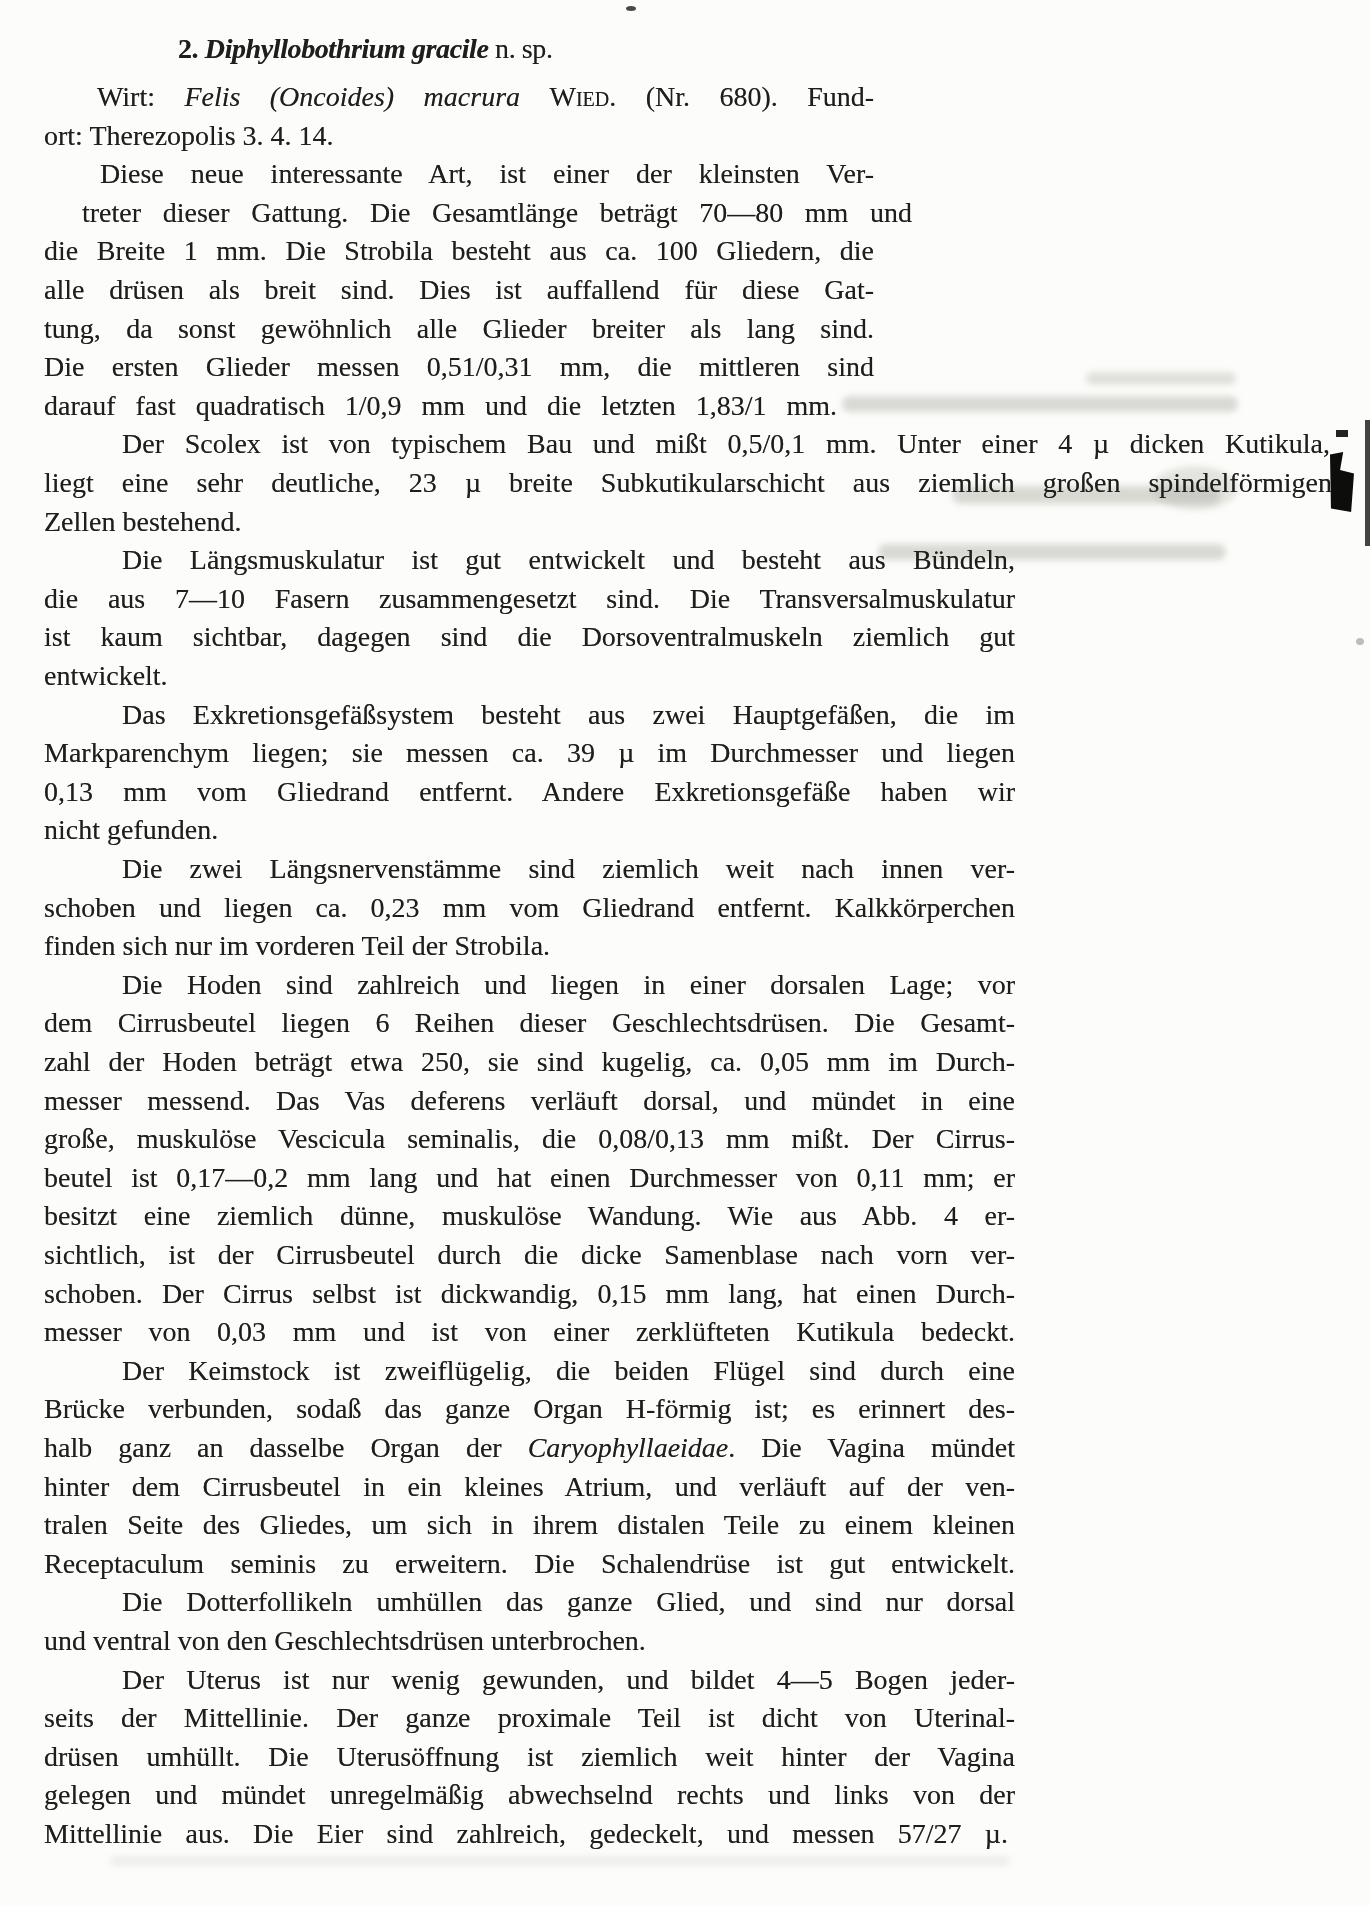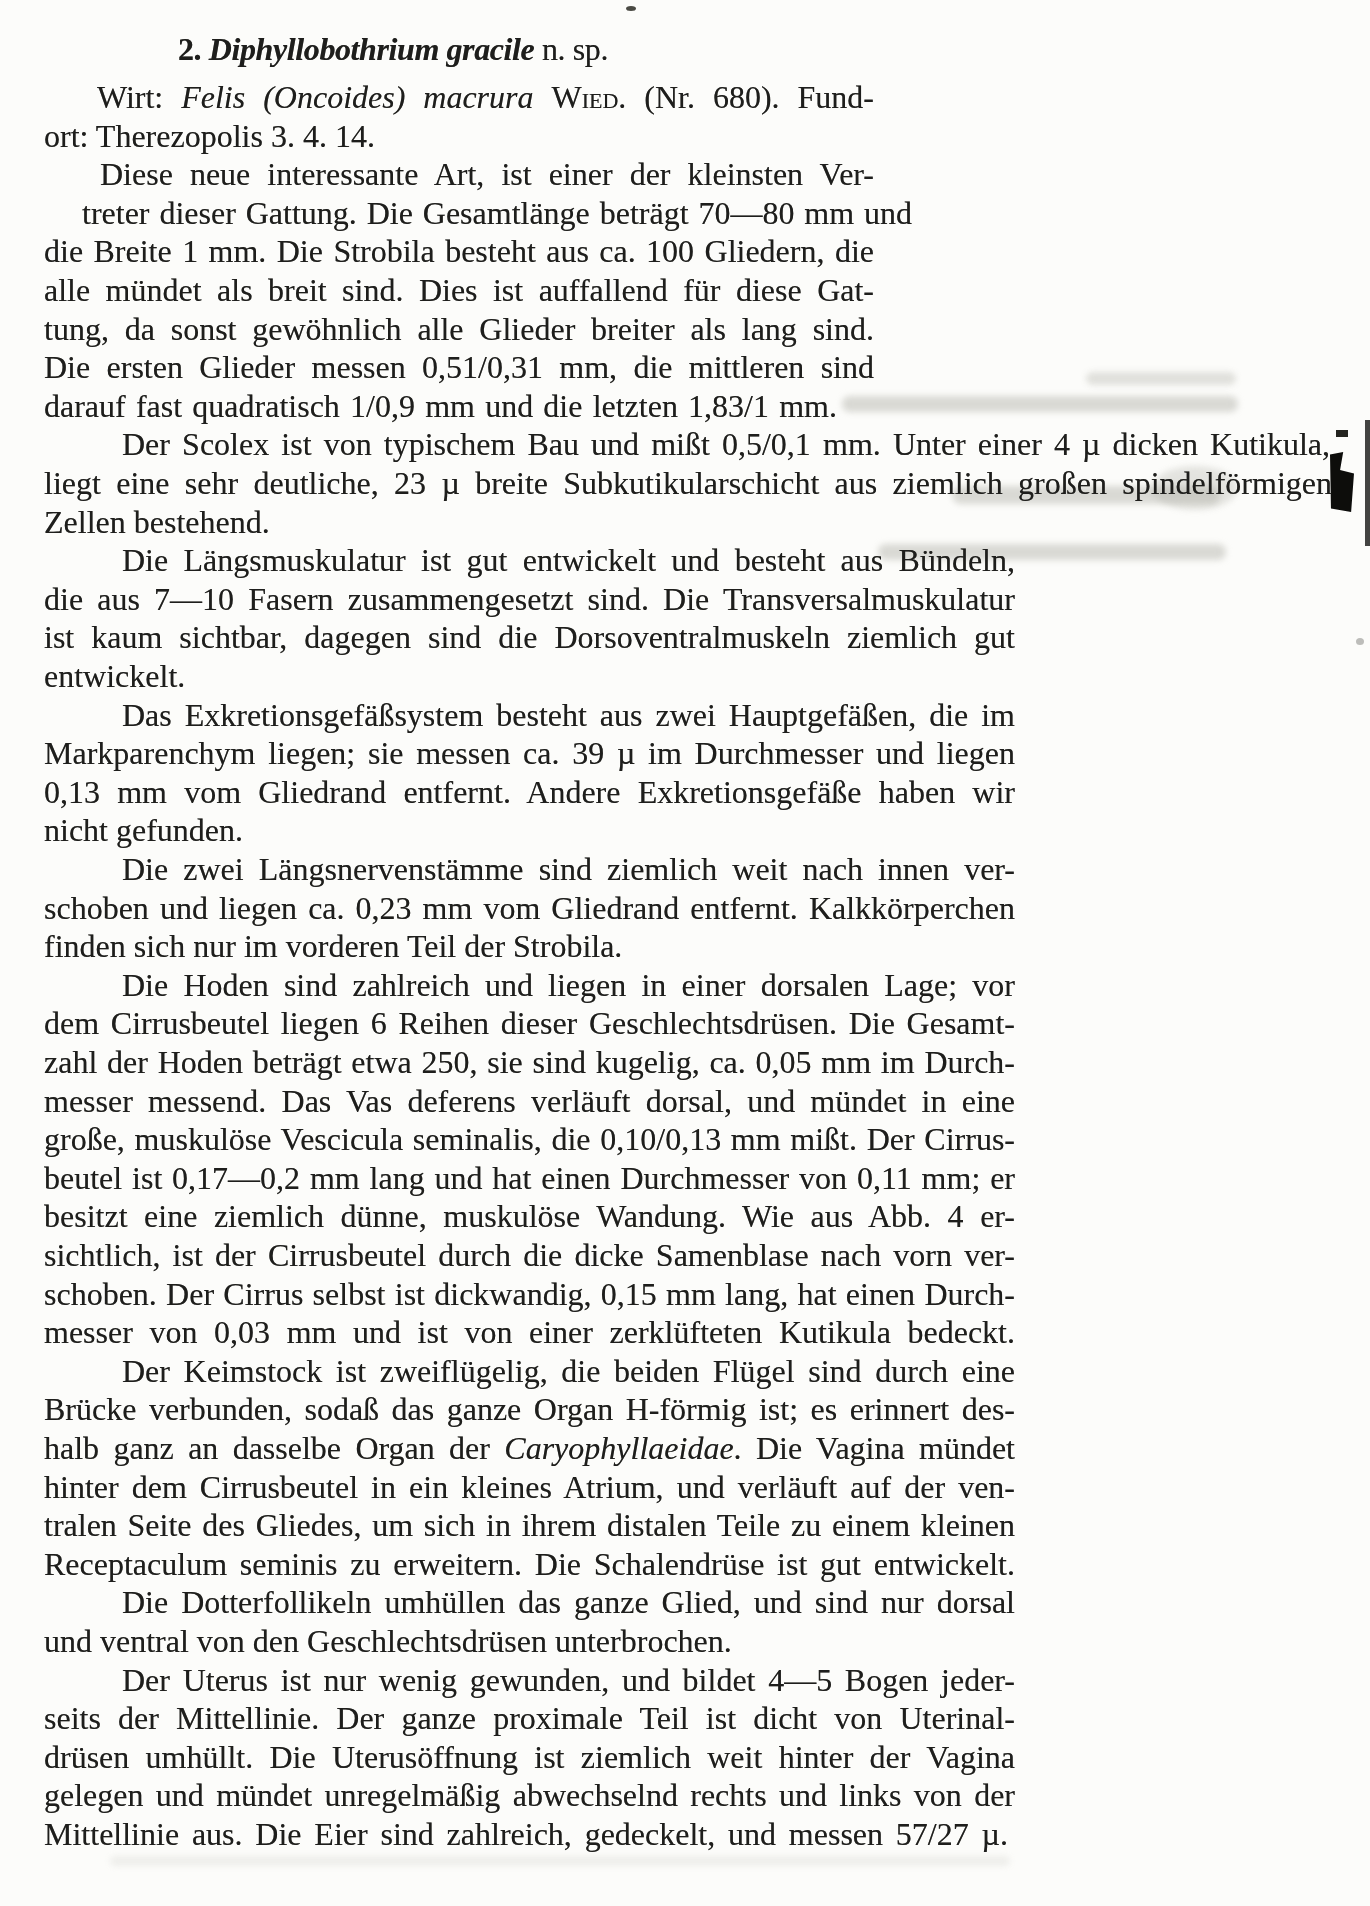--- a/index.html
+++ b/index.html
@@ -8,21 +8,21 @@
   .page{
     position:relative;
     width:1370px;height:1906px;
     background:var(--paper);
     overflow:hidden;
     font-family:"Liberation Serif", serif;
     color:var(--ink);
   }
   .line{
     position:absolute;
-    font-size:32px;
+    font-size:28px;
     line-height:38px;
     text-shadow:0 0 0.5px rgba(25,25,20,.55);
   }
   .just{ text-align:justify; text-align-last:justify; }
   .noj{ white-space:nowrap; }
   .i{ font-style:italic; }
   .b{ font-weight:bold; }
   .bi{ font-weight:bold; font-style:italic; }
   .sc{ font-variant:small-caps; }
   .heading{ letter-spacing:-0.4px; }
@@ -80,21 +80,21 @@
   <div class="ink-blot-tick"></div>
   <div class="edge-line"></div>
   <div class="speck s1"></div>
   <div class="speck s2"></div>
 <div class="line noj heading" style="top: 30px; left: 178px;"><span class="b">2. </span><span class="bi">Diphyllobothrium gracile</span><span> n. sp.</span></div>
     <div class="line just" style="top: 78px; left: 97px; width: 777px;"><span>Wirt: </span><span class="i">Felis (Oncoides) macrura</span><span> </span><span class="sc">Wied.</span><span> (Nr. 680). Fund-</span></div>
     <div class="line noj" style="top: 117px; left: 44px;"><span>ort: Therezopolis 3. 4. 14.</span></div>
     <div class="line just" style="top: 155px; left: 100px; width: 774px;"><span>Diese neue interessante Art, ist einer der kleinsten Ver-</span></div>
     <div class="line just" style="top: 194px; left: 44px; width: 830px; margin-left: 38px;"><span>treter dieser Gattung. Die Gesamtlänge beträgt 70—80 mm und</span></div>
     <div class="line just" style="top: 232px; left: 44px; width: 830px;"><span>die Breite 1 mm. Die Strobila besteht aus ca. 100 Gliedern, die</span></div>
-    <div class="line just" style="top: 271px; left: 44px; width: 830px;"><span>alle mündet als breit sind. Dies ist auffallend für diese Gat-</span></div>
+    <div class="line just" style="top: 271px; left: 44px; width: 830px;"><span>alle drüsen als breit sind. Dies ist auffallend für diese Gat-</span></div>
     <div class="line just" style="top: 310px; left: 44px; width: 830px;"><span>tung, da sonst gewöhnlich alle Glieder breiter als lang sind.</span></div>
     <div class="line just" style="top: 348px; left: 44px; width: 830px;"><span>Die ersten Glieder messen 0,51/0,31 mm, die mittleren sind</span></div>
     <div class="line just" style="top: 387px; left: 44px; width: 793px;"><span>darauf fast quadratisch 1/0,9 mm und die letzten 1,83/1 mm.</span></div>
     <div class="line just" style="top: 425px; left: 122px; width: 1208px;"><span>Der Scolex ist von typischem Bau und mißt 0,5/0,1 mm. Unter einer 4 µ dicken Kutikula,</span></div>
     <div class="line just" style="top: 464px; left: 44px; width: 1288px;"><span>liegt eine sehr deutliche, 23 µ breite Subkutikularschicht aus ziemlich großen spindelförmigen</span></div>
     <div class="line noj" style="top: 503px; left: 44px;"><span>Zellen bestehend.</span></div>
     <div class="line just" style="top: 541px; left: 122px; width: 893px;"><span>Die Längsmuskulatur ist gut entwickelt und besteht aus Bündeln,</span></div>
     <div class="line just" style="top: 580px; left: 44px; width: 971px;"><span>die aus 7—10 Fasern zusammengesetzt sind. Die Transversalmuskulatur</span></div>
     <div class="line just" style="top: 618px; left: 44px; width: 971px;"><span>ist kaum sichtbar, dagegen sind die Dorsoventralmuskeln ziemlich gut</span></div>
     <div class="line noj" style="top: 657px; left: 44px;"><span>entwickelt.</span></div>
@@ -102,21 +102,21 @@
     <div class="line just" style="top: 734px; left: 44px; width: 971px;"><span>Markparenchym liegen; sie messen ca. 39 µ im Durchmesser und liegen</span></div>
     <div class="line just" style="top: 773px; left: 44px; width: 971px;"><span>0,13 mm vom Gliedrand entfernt. Andere Exkretionsgefäße haben wir</span></div>
     <div class="line noj" style="top: 811px; left: 44px;"><span>nicht gefunden.</span></div>
     <div class="line just" style="top: 850px; left: 122px; width: 893px;"><span>Die zwei Längsnervenstämme sind ziemlich weit nach innen ver-</span></div>
     <div class="line just" style="top: 889px; left: 44px; width: 971px;"><span>schoben und liegen ca. 0,23 mm vom Gliedrand entfernt. Kalkkörperchen</span></div>
     <div class="line noj" style="top: 927px; left: 44px;"><span>finden sich nur im vorderen Teil der Strobila.</span></div>
     <div class="line just" style="top: 966px; left: 122px; width: 893px;"><span>Die Hoden sind zahlreich und liegen in einer dorsalen Lage; vor</span></div>
     <div class="line just" style="top: 1004px; left: 44px; width: 971px;"><span>dem Cirrusbeutel liegen 6 Reihen dieser Geschlechtsdrüsen. Die Gesamt-</span></div>
     <div class="line just" style="top: 1043px; left: 44px; width: 971px;"><span>zahl der Hoden beträgt etwa 250, sie sind kugelig, ca. 0,05 mm im Durch-</span></div>
     <div class="line just" style="top: 1082px; left: 44px; width: 971px;"><span>messer messend. Das Vas deferens verläuft dorsal, und mündet in eine</span></div>
-    <div class="line just" style="top: 1120px; left: 44px; width: 971px;"><span>große, muskulöse Vescicula seminalis, die 0,10/0,13 mm mißt. Der Cirrus-</span></div>
+    <div class="line just" style="top: 1120px; left: 44px; width: 971px;"><span>große, muskulöse Vescicula seminalis, die 0,08/0,13 mm mißt. Der Cirrus-</span></div>
     <div class="line just" style="top: 1159px; left: 44px; width: 971px;"><span>beutel ist 0,17—0,2 mm lang und hat einen Durchmesser von 0,11 mm; er</span></div>
     <div class="line just" style="top: 1197px; left: 44px; width: 971px;"><span>besitzt eine ziemlich dünne, muskulöse Wandung. Wie aus Abb. 4 er-</span></div>
     <div class="line just" style="top: 1236px; left: 44px; width: 971px;"><span>sichtlich, ist der Cirrusbeutel durch die dicke Samenblase nach vorn ver-</span></div>
     <div class="line just" style="top: 1275px; left: 44px; width: 971px;"><span>schoben. Der Cirrus selbst ist dickwandig, 0,15 mm lang, hat einen Durch-</span></div>
     <div class="line just" style="top: 1313px; left: 44px; width: 971px;"><span>messer von 0,03 mm und ist von einer zerklüfteten Kutikula bedeckt.</span></div>
     <div class="line just" style="top: 1390px; left: 44px; width: 971px;"><span>Brücke verbunden, sodaß das ganze Organ H-förmig ist; es erinnert des-</span></div>
     <div class="line just" style="top: 1352px; left: 122px; width: 893px;"><span>Der Keimstock ist zweiflügelig, die beiden Flügel sind durch eine</span></div>
     <div class="line just" style="top: 1429px; left: 44px; width: 971px;"><span>halb ganz an dasselbe Organ der </span><span class="i">Caryophyllaeidae</span><span>. Die Vagina mündet</span></div>
     <div class="line just" style="top: 1468px; left: 44px; width: 971px;"><span>hinter dem Cirrusbeutel in ein kleines Atrium, und verläuft auf der ven-</span></div>
     <div class="line just" style="top: 1506px; left: 44px; width: 971px;"><span>tralen Seite des Gliedes, um sich in ihrem distalen Teile zu einem kleinen</span></div>

